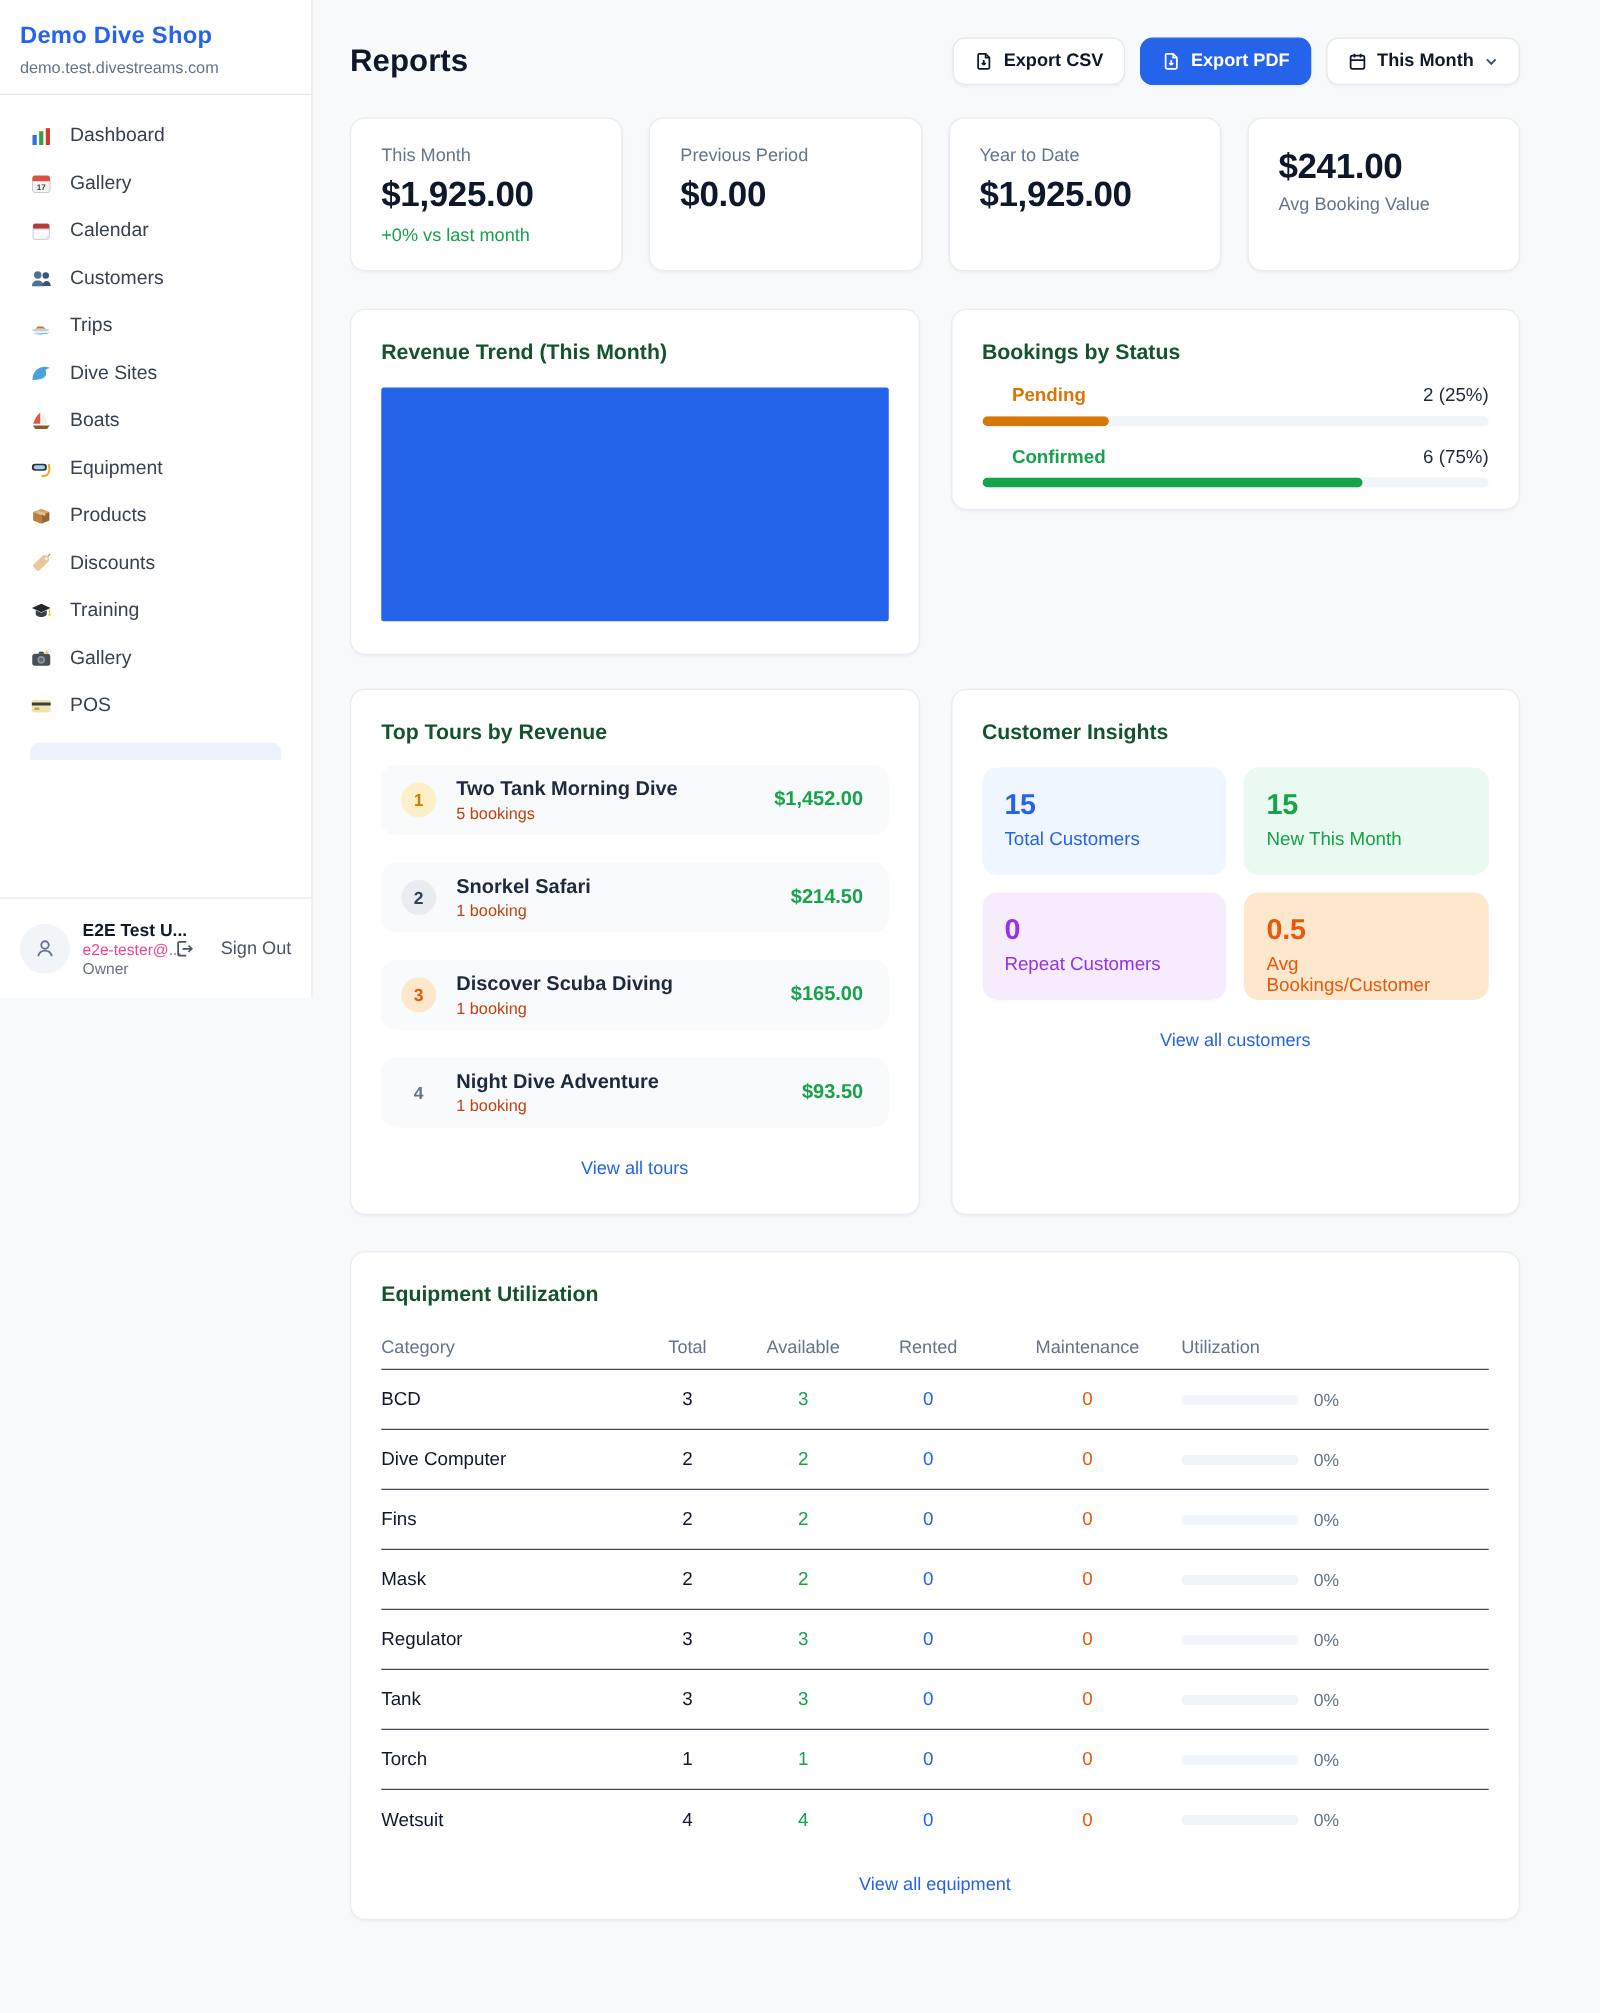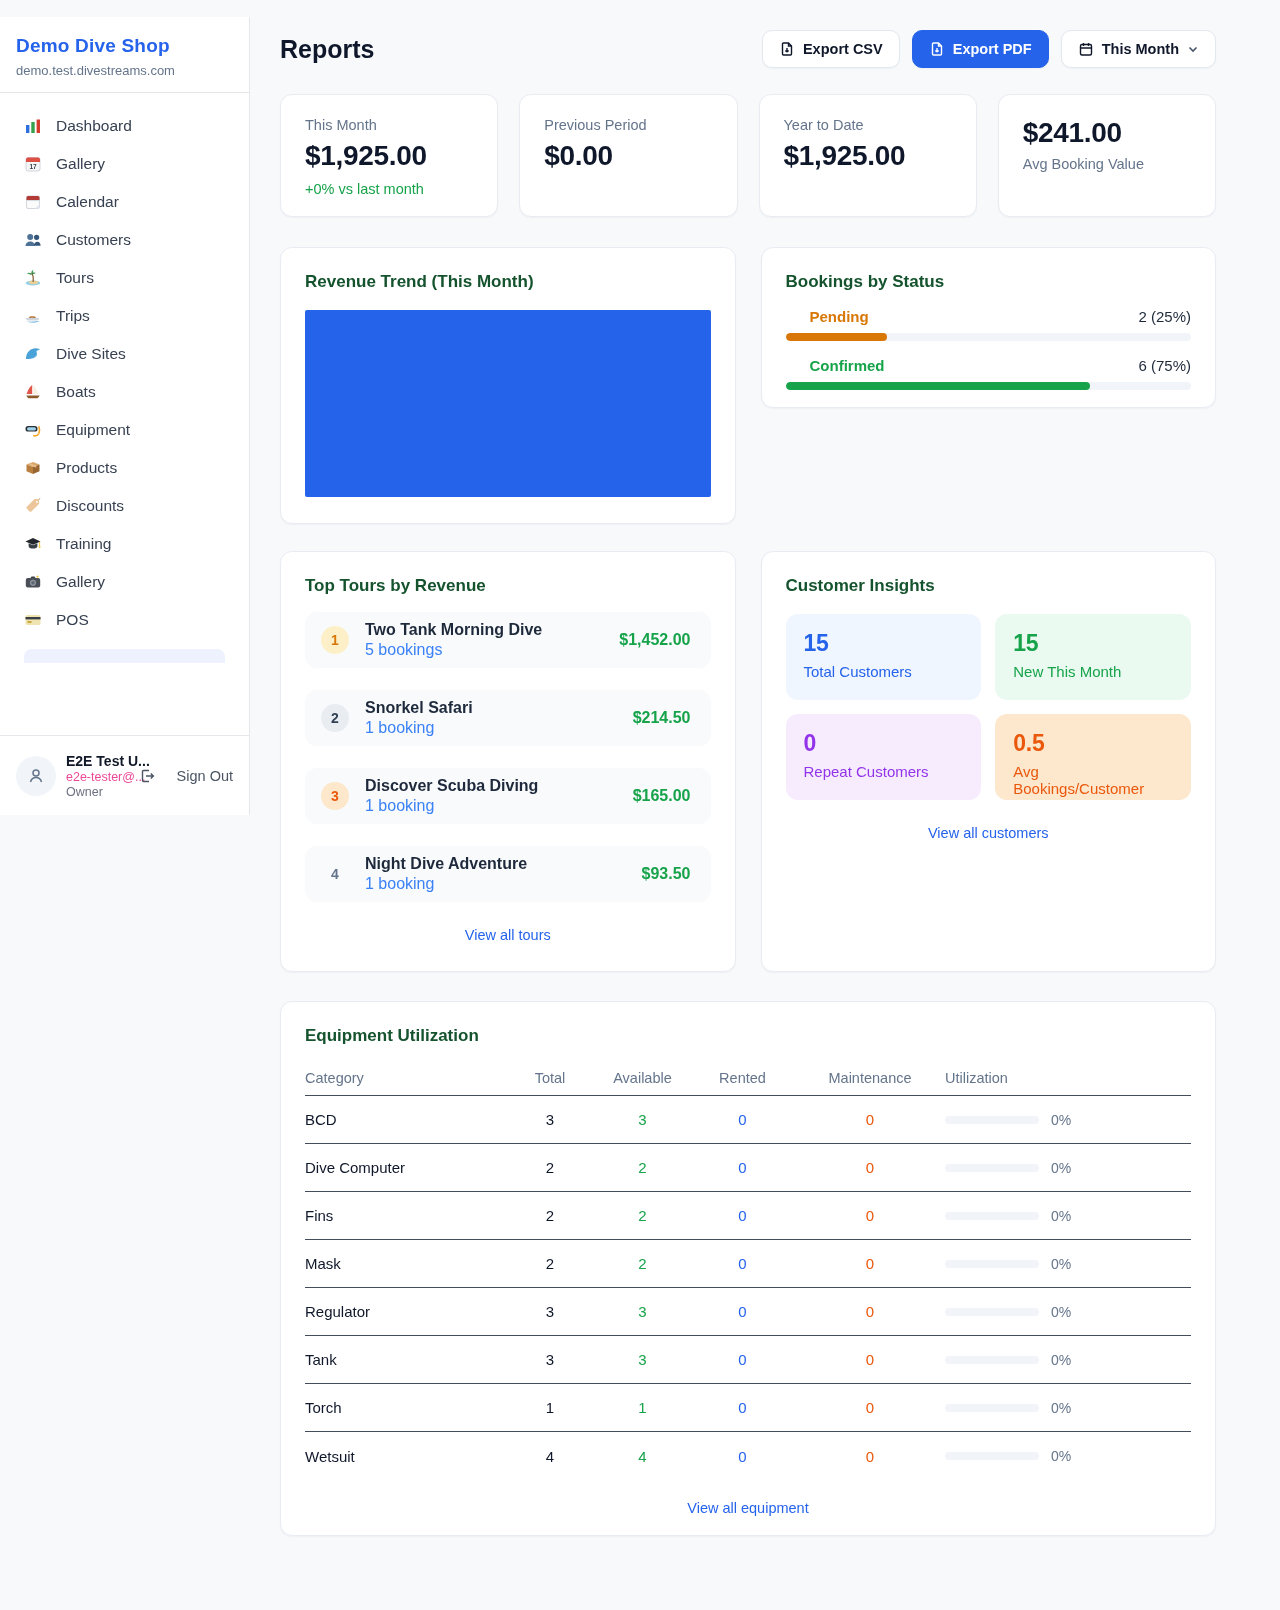--- a/index.html
+++ b/index.html
@@ -6,21 +6,21 @@
   html,body { width:1280px; }
   body {
     font-family:"Liberation Sans", sans-serif;
     background:#f7f9fb;
     color:#0f172a;
     min-height:1610px;
     position:relative;
   }
   
   .sidebar {
-    position:absolute; left:0; top:17px;
+    position:absolute; left:0; top:0;
     width:250px; height:798px;
     background:#ffffff;
     border-right:1px solid #e5e7eb;
   }
   .sidebar-head { padding:18px 16px 14px 16px; border-bottom:1px solid #e5e7eb; }
   .brand-title { color:#2563eb; font-size:19px; font-weight:800; letter-spacing:.2px; }
   .brand-domain { color:#64748b; font-size:13px; margin-top:6px; }
   .nav { padding:14px 12px 0 12px; }
   .nav-item {
     display:flex; align-items:center; gap:14px;
@@ -109,21 +109,21 @@
   .rank {
     width:28px; height:28px; border-radius:50%; flex:0 0 28px;
     display:flex; align-items:center; justify-content:center;
     font-size:14px; font-weight:600; color:#64748b;
   }
   .rank-1 { background:#fdf0c9; color:#d97706; }
   .rank-2 { background:#e9edf2; color:#334155; }
   .rank-3 { background:#fde8cc; color:#ea580c; }
   .tour-info { flex:1; min-width:0; }
   .tour-name { font-size:16px; font-weight:600; color:#1e293b; }
-  .tour-sub { font-size:16px; color:#3b82f6; margin-top:2px; }
+  .tour-sub { font-size:13px; color:#c2410c; margin-top:2px; }
   .tour-amount { font-size:16px; font-weight:700; color:#16a34a; }
   .link-center { display:block; text-align:center; color:#2563eb; font-size:14.5px; font-weight:500; margin-top:25px; cursor:pointer; text-decoration:none; }
 
   .tiles { display:grid; grid-template-columns:1fr 1fr; gap:14px; margin-top:18px; }
   .tile { border-radius:12px; padding:16px 18px; height:86px; }
   .tile-value { font-size:23px; font-weight:800; letter-spacing:-.2px; }
   .tile-label { font-size:15px; font-weight:500; margin-top:6px; }
   .tile-blue   { background:#eff6ff; } .tile-blue .tile-value,   .tile-blue .tile-label   { color:#2563eb; }
   .tile-green  { background:#eafaf0; } .tile-green .tile-value,  .tile-green .tile-label  { color:#16a34a; }
   .tile-purple { background:#f6ecfd; } .tile-purple .tile-value, .tile-purple .tile-label { color:#9333ea; }
@@ -180,31 +180,20 @@
       <span>Calendar</span>
     </div>
     <div class="nav-item">
       <svg class="si" viewBox="0 0 18 18">
           <circle cx="6.2" cy="6" r="3" fill="#4e7296"></circle>
           <path d="M1.5 15c0-3 2.2-4.6 4.7-4.6S11 12 11 15z" fill="#4e7296"></path>
           <circle cx="12.6" cy="6.3" r="2.6" fill="#35567a"></circle>
           <path d="M9.9 14.8c.3-2.6 1.6-4 3.4-4 1.9 0 3.2 1.5 3.3 4z" fill="#35567a"></path>
         </svg>
       <span>Customers</span>
-    </div>
-    <div class="nav-item">
-      <svg class="si" viewBox="0 0 18 18">
-          <ellipse cx="9" cy="14" rx="7.2" ry="2.6" fill="#8fd0ea"></ellipse>
-          <ellipse cx="9.5" cy="13.4" rx="4.8" ry="1.8" fill="#e7cf9a"></ellipse>
-          <path d="M9.2 13V8.5c0-2-.8-3.2-1.8-4" stroke="#8a5a2b" stroke-width="1.2" fill="none"></path>
-          <path d="M7.2 4.6C5.8 3.4 4 3.4 2.8 4.4c1.6.2 2.9.8 4 1.6z" fill="#3d9b4f"></path>
-          <path d="M7.4 4.4c-.4-1.6.5-3 2-3.4-.5 1.4-.6 2.6-.4 3.8z" fill="#3d9b4f"></path>
-          <path d="M7.6 4.6c1.2-1.2 3-1.4 4.4-.5-1.6.3-2.9.9-3.9 1.7z" fill="#2e7d3f"></path>
-        </svg>
-      <span>Tours</span>
     </div>
     <div class="nav-item">
       <svg class="si" viewBox="0 0 18 18">
           <path d="M6 9.2h4.5l2.2 2.3H4.4z" fill="#b9793e"></path>
           <path d="M1.5 11.5h13.8l-2 2.6H4z" fill="#e8ebf0"></path>
           <path d="M1.5 11.5c4-1 9-1.2 13.8 0l-.9 1.2H3z" fill="#c9cfd8"></path>
           <path d="M2 14.6c5 1.4 9 1.4 14-.6-5 .9-9.6.9-14 .6z" fill="#4aa3d8"></path>
         </svg>
       <span>Trips</span>
     </div>

